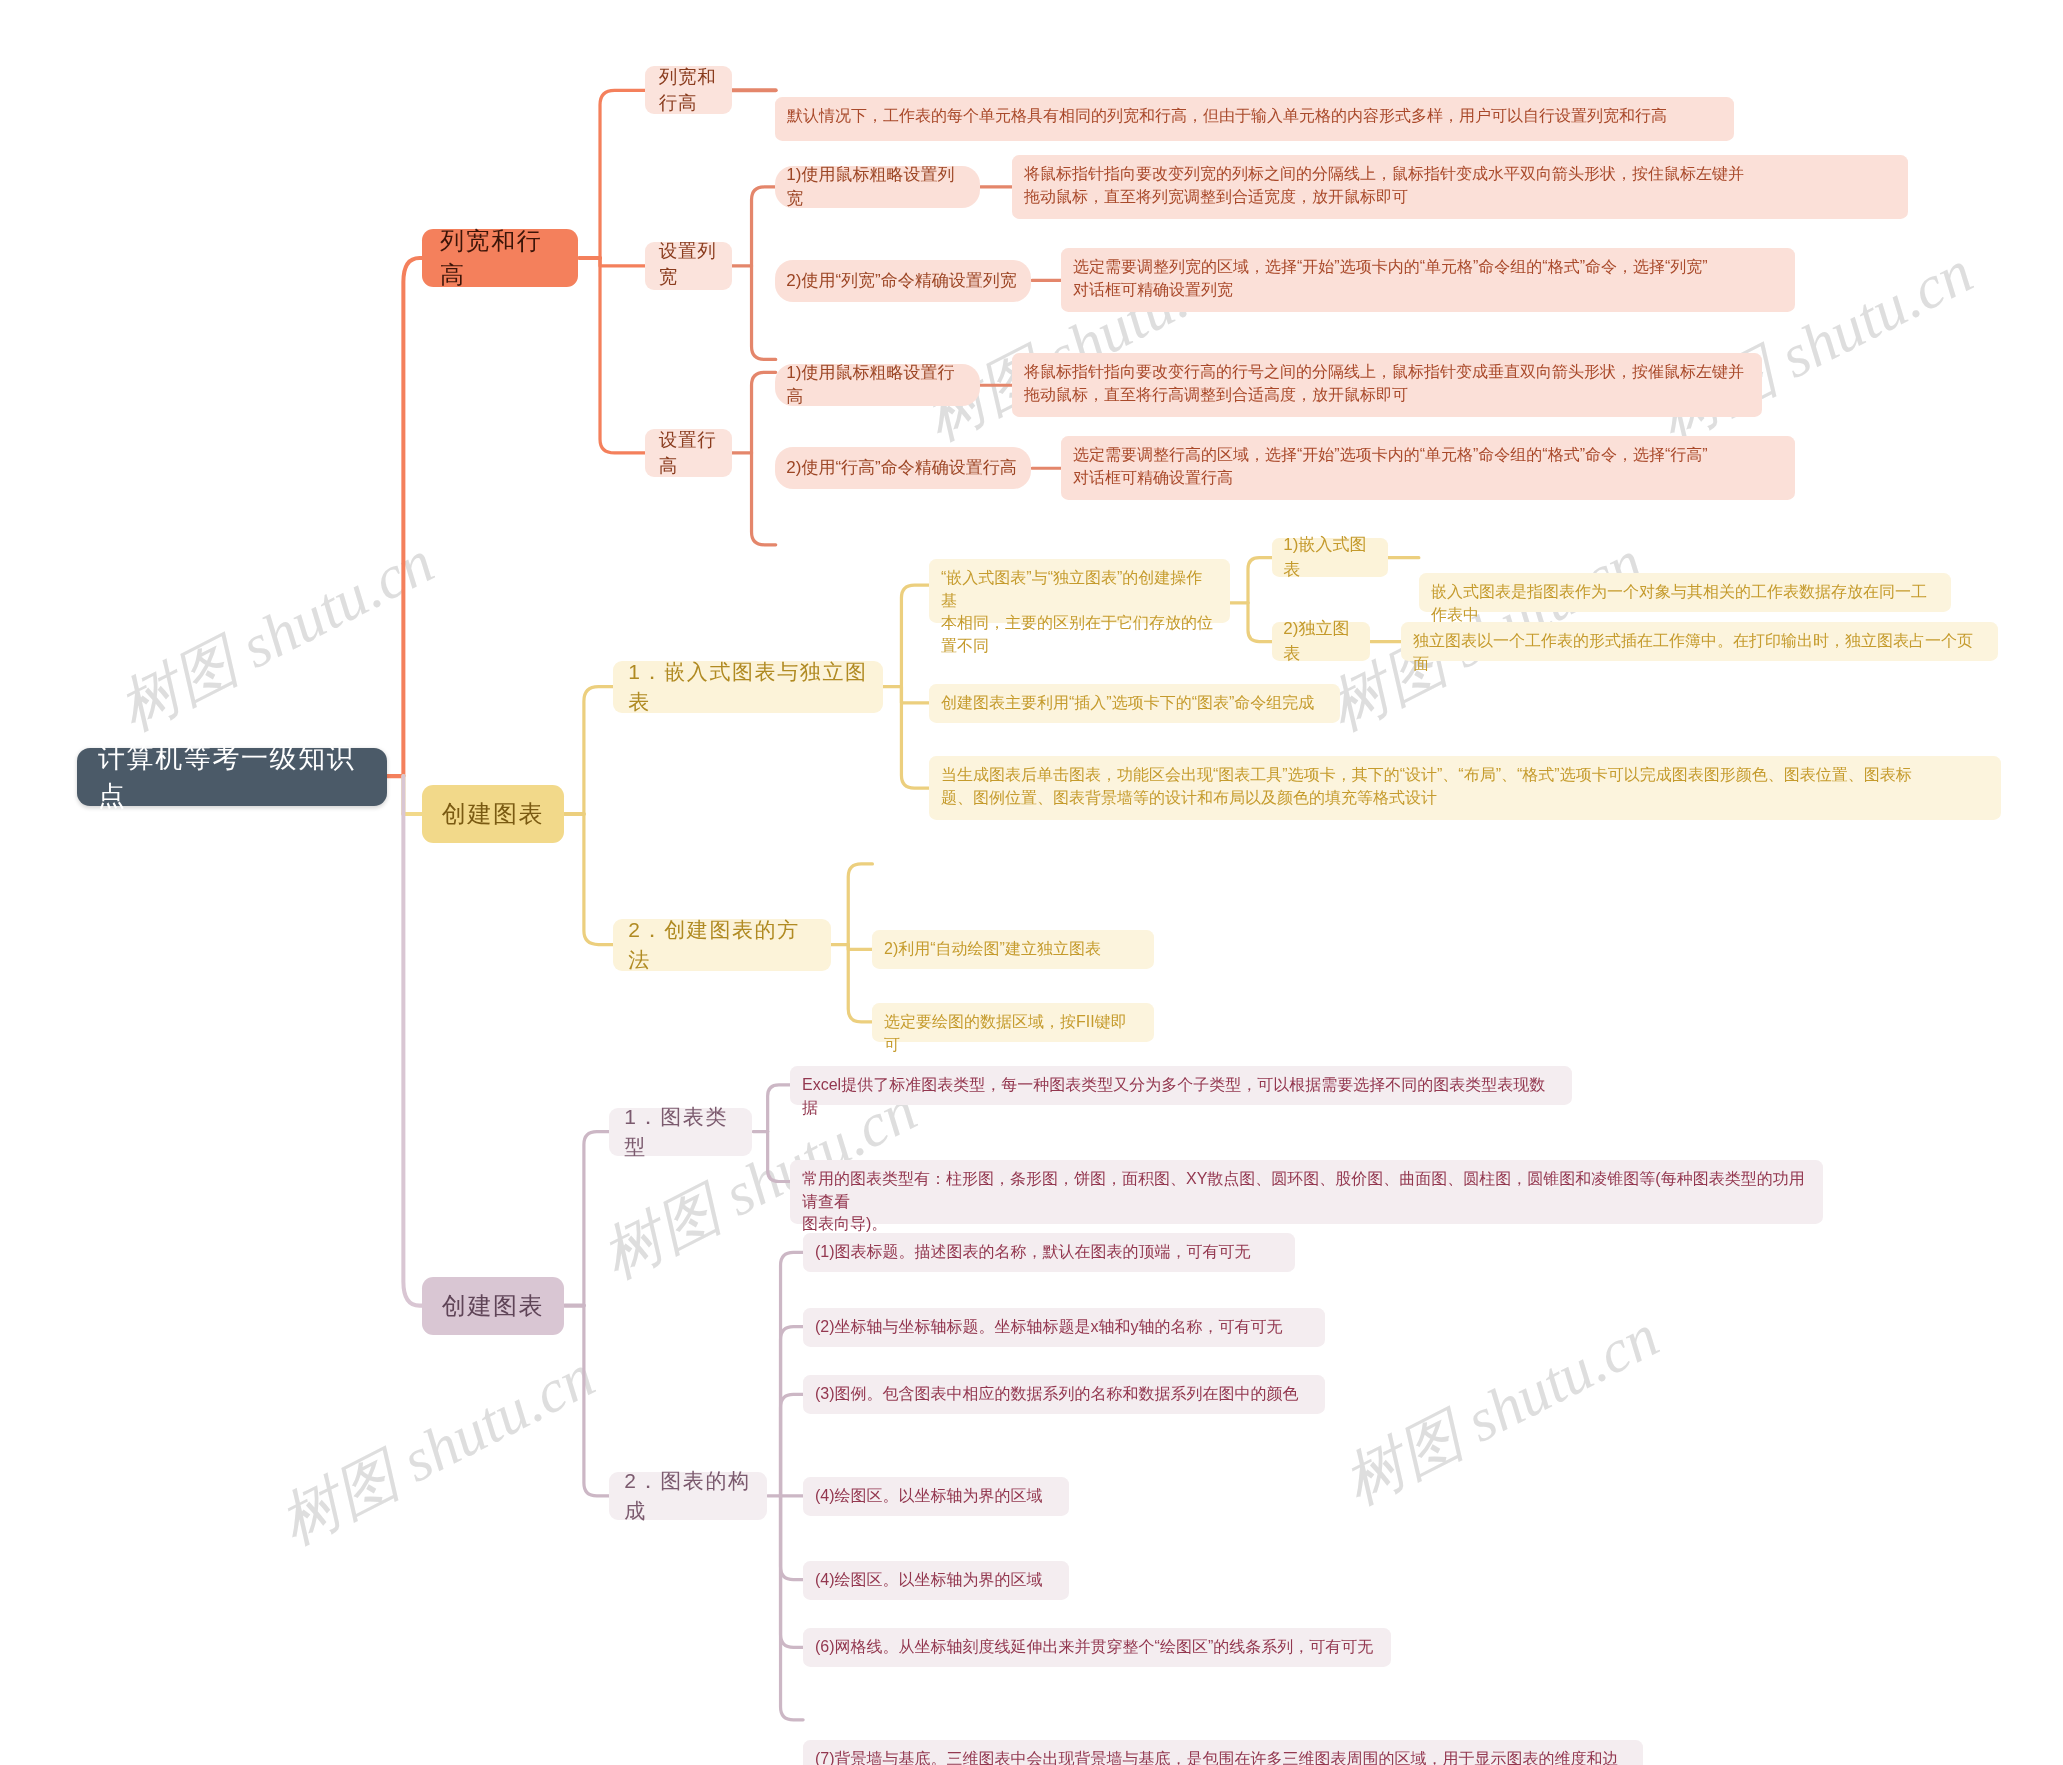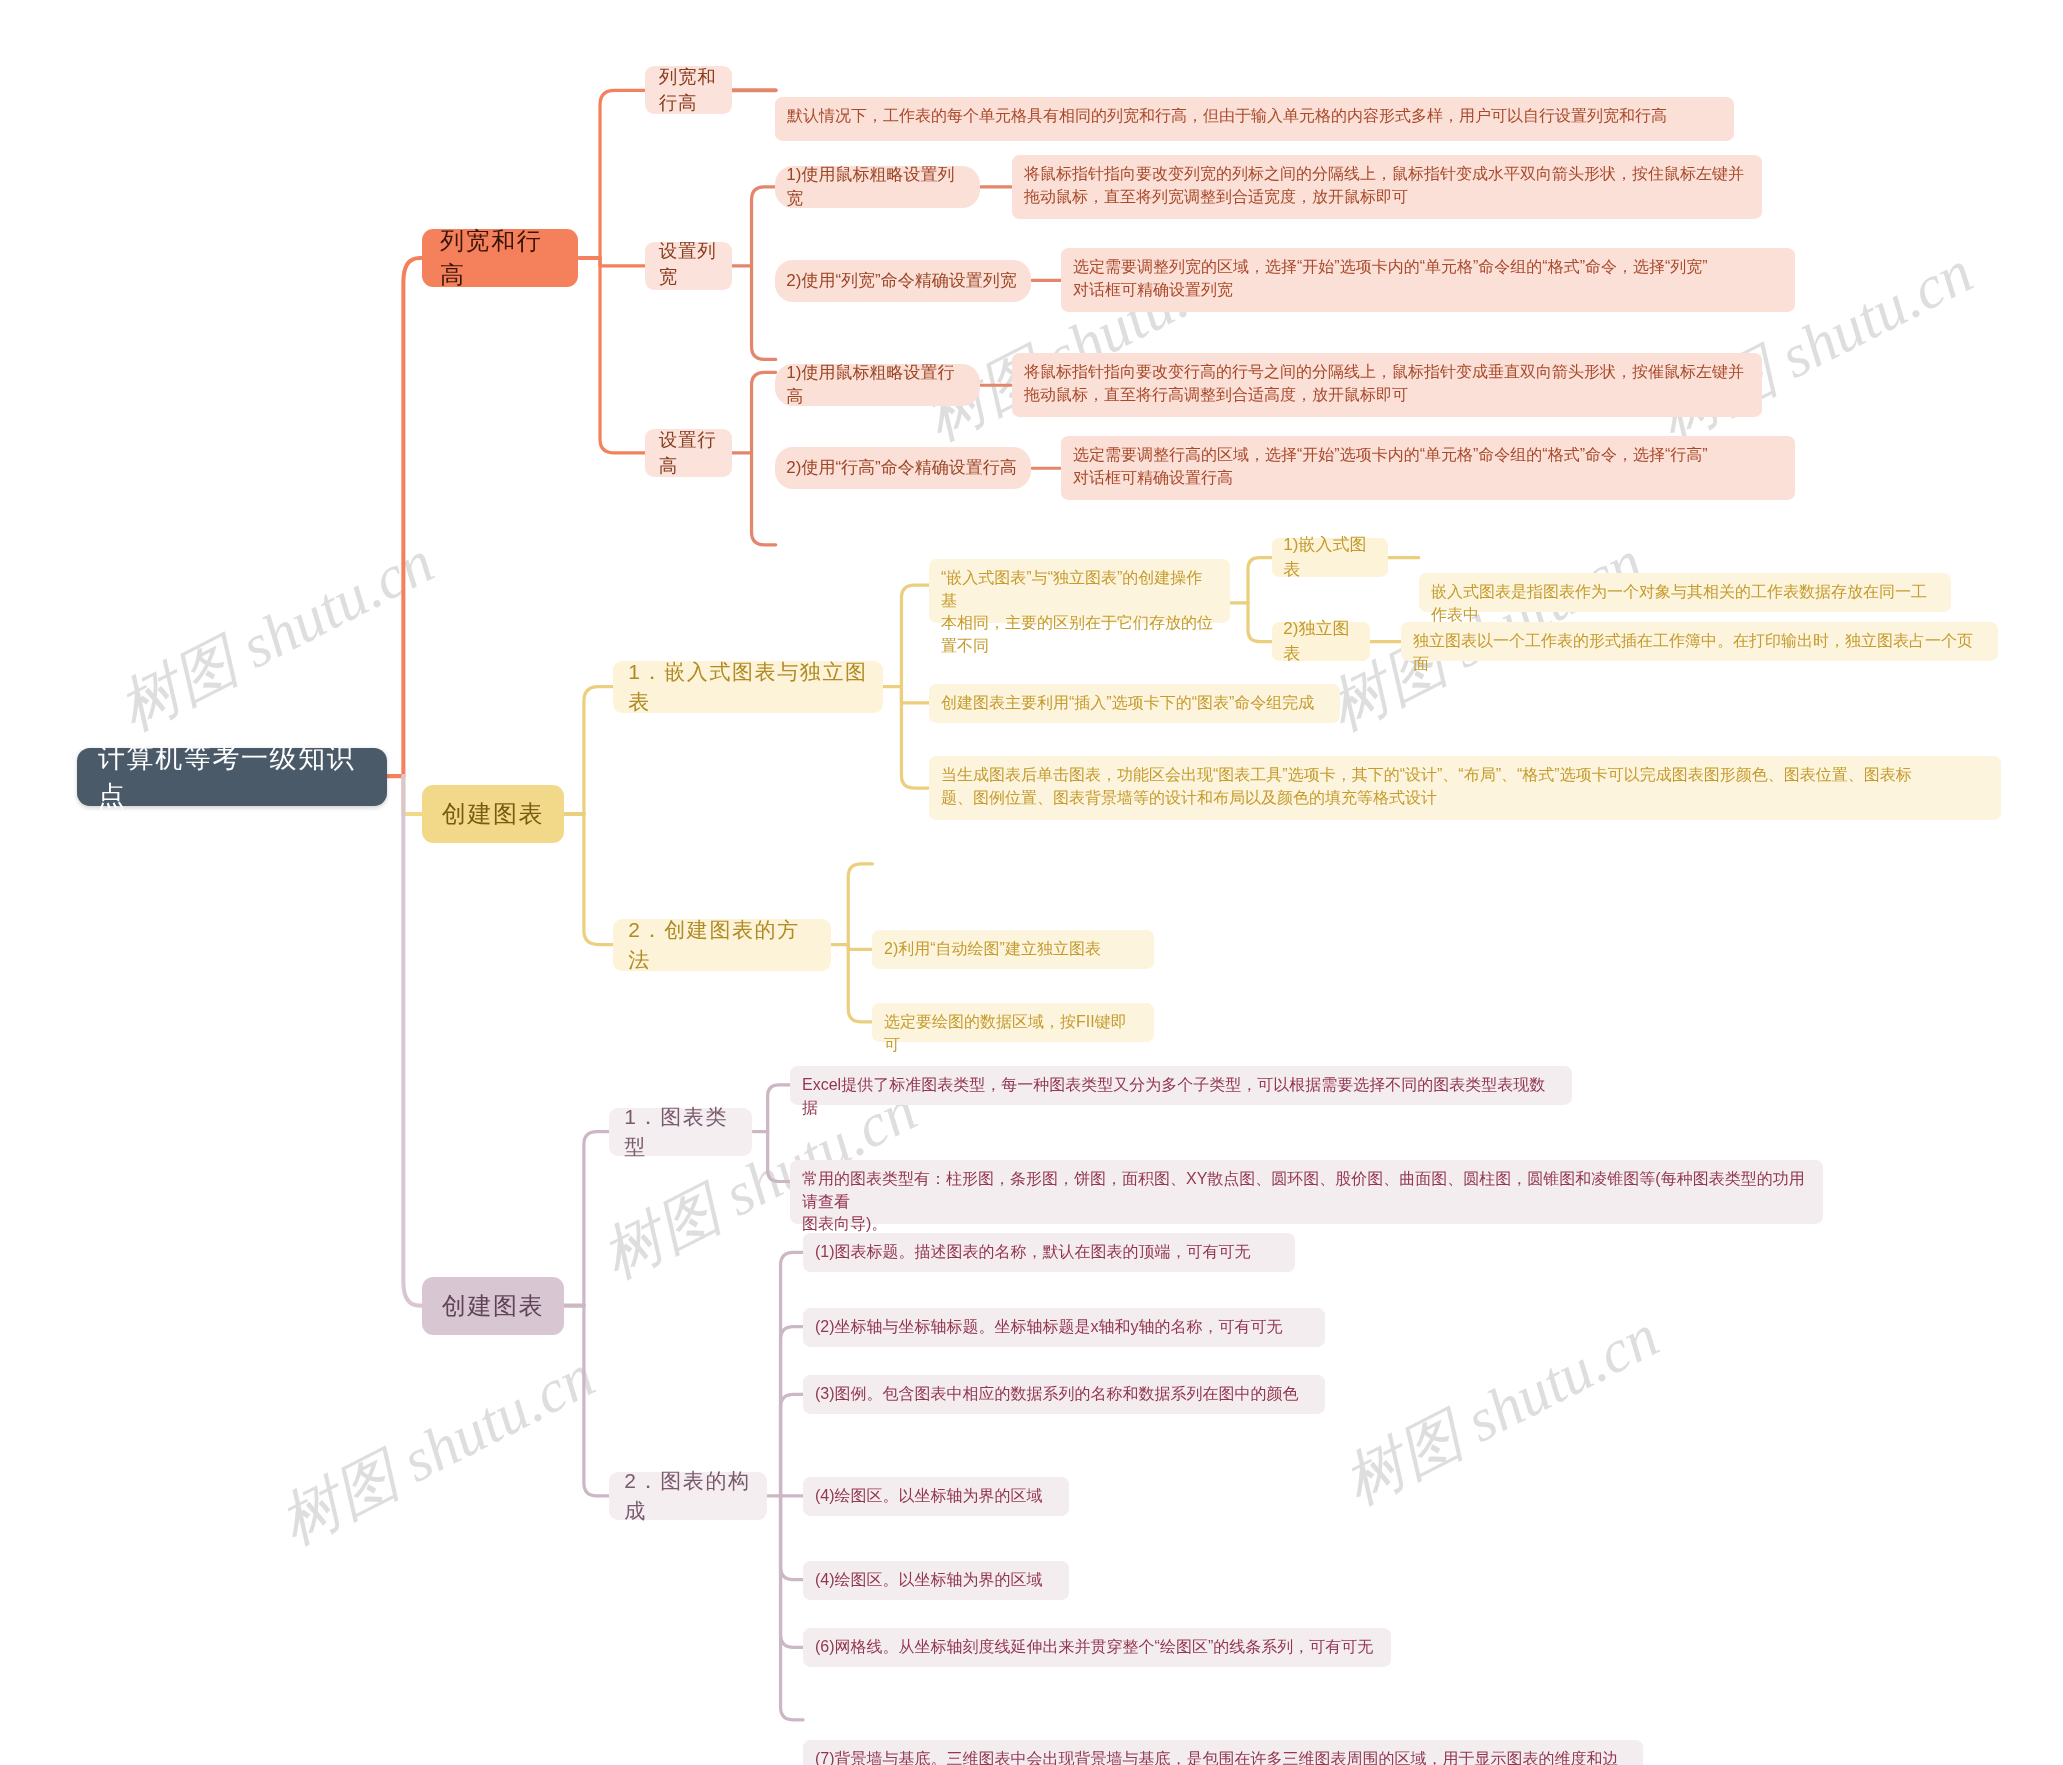--- a/index.html
+++ b/index.html
@@ -255,21 +255,21 @@
   <div class="node b1-leaf" style="left:775px; top:69px; width:959px; height:44px;margin-top:28px;">
     <span>默认情况下，工作表的每个单元格具有相同的列宽和行高，但由于输入单元格的内容形式多样，用户可以自行设置列宽和行高</span>
   </div>
 
   <div class="node b1-l2" style="left:645px; top:242px; width:87px; height:48px; justify-content:center; font-size:18.5px;font-family:Liberation Mono, monospace;">
     <span>设置列宽</span>
   </div>
   <div class="node b1-l3" style="left:775px; top:166px; width:205px; height:42px;">
     <span>1)使用鼠标粗略设置列宽</span>
   </div>
-  <div class="node b1-leaf" style="left:1012px; top:155px; width:750px; height:64px;">
+  <div class="node b1-leaf" style="left:1012px; top:155px; width:896px; height:64px;">
     <span>将鼠标指针指向要改变列宽的列标之间的分隔线上，鼠标指针变成水平双向箭头形状，按住鼠标左键并
 拖动鼠标，直至将列宽调整到合适宽度，放开鼠标即可</span>
   </div>
   <div class="node b1-l3" style="left:775px; top:260px; width:256px; height:42px;">
     <span>2)使用“列宽”命令精确设置列宽</span>
   </div>
   <div class="node b1-leaf" style="left:1061px; top:248px; width:734px; height:64px;">
     <span>选定需要调整列宽的区域，选择“开始”选项卡内的“单元格”命令组的“格式”命令，选择“列宽”
 对话框可精确设置列宽</span>
   </div>

